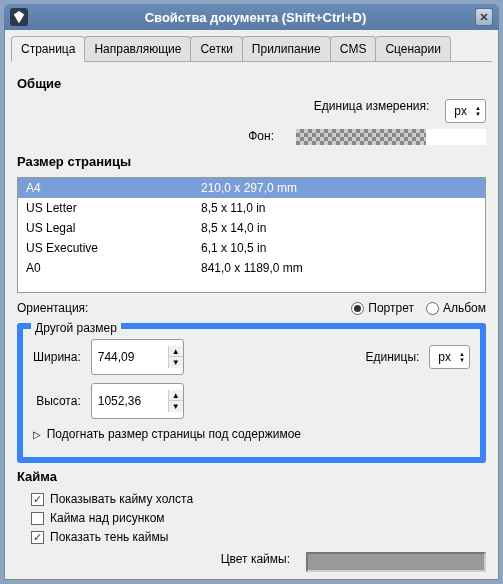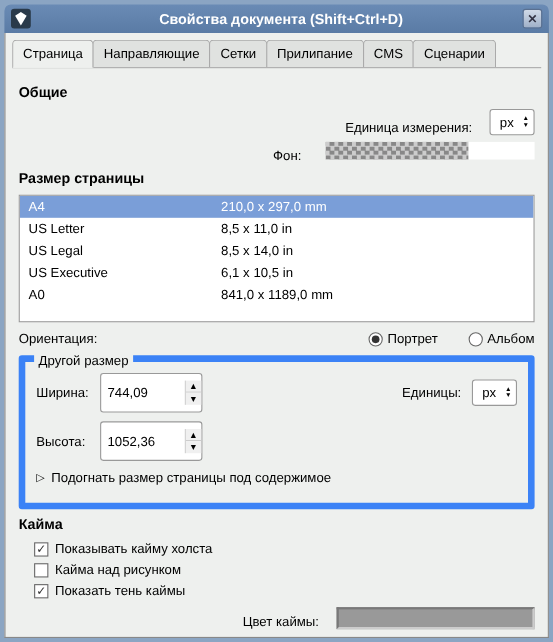--- a/index.html
+++ b/index.html
@@ -9,46 +9,46 @@
 .titlebar-icon { width: 18px; height: 18px; background: #2a3a4a; border-radius: 3px; margin-right: 8px; display: flex; align-items: center; justify-content: center; }
 .titlebar-icon svg { width: 14px; height: 14px; }
 .titlebar-title { flex: 1; text-align: center; }
 .titlebar-close { width: 18px; height: 18px; background: linear-gradient(#d0dae8, #a0b0c8); border-radius: 3px; border: 1px solid #5a7090; display: flex; align-items: center; justify-content: center; }
 .content { background: #eef0ee; border: 1px solid #888; border-top: none; padding: 6px; height: 550px; }
 .tabs { display: flex; border-bottom: 1px solid #aaa; }
 .tab { padding: 5px 9px; background: #e0e2e0; border: 1px solid #aaa; border-bottom: none; margin-right: -1px; border-radius: 4px 4px 0 0; cursor: pointer; font-size: 12px; }
 .tab.active { background: #eef0ee; border-bottom: 1px solid #eef0ee; margin-bottom: -1px; z-index: 1; position: relative; }
 .tabpanel { padding: 8px 6px; }
 .section-title { font-weight: bold; margin: 6px 0 8px 0; font-size: 13px; }
-.row { display: flex; align-items: flex-end; margin: 6px 0; }
+.row { display: flex; align-items: flex-start; margin: 6px 0; }
 .row-right { justify-content: flex-end; gap: 8px; }
 .label { margin-right: 8px; }
 .spin { display: flex; align-items: center; border: 1px solid #999; background: white; height: 36px; border-radius: 3px; }
 .spin input { border: none; padding: 2px 6px; width: 76px; background: transparent; font-size: 12px; outline: none; }
 .spin-btns { display: flex; flex-direction: column; border-left: 1px solid #ccc; }
 .spin-btn { width: 14px; height: 11px; display: flex; align-items: center; justify-content: center; font-size: 8px; cursor: pointer; background: #f0f0f0; }
 .spin-btn:first-child { border-bottom: 1px solid #ccc; }
 .select { display: flex; align-items: center; border: 1px solid #999; background: white; height: 24px; padding: 0 4px 0 8px; border-radius: 3px; cursor: pointer; gap: 8px; }
 .select-arr { display: flex; flex-direction: column; gap: 1px; }
 .select-arr span { font-size: 6px; line-height: 5px; }
 .checker { display: inline-block; width: 130px; height: 16px; background-image: repeating-conic-gradient(#888 0% 25%, #ccc 0% 50%); background-size: 8px 8px; margin-left: 6px; }
 .whitepart { display: inline-block; width: 60px; height: 16px; background: white; }
 .listbox { border: 1px solid #999; background: white; height: 116px; overflow: hidden; margin: 4px 0; }
 .listrow { display: flex; padding: 3px 8px; font-size: 12px; cursor: pointer; }
 .listrow.selected { background: #7a9ed8; color: white; }
 .listrow .col1 { width: 175px; }
 .listrow .col2 { flex: 1; }
-.radio-row { display: flex; align-items: center; gap: 16px; margin: 8px 0; }
+.radio-row { display: flex; align-items: center; margin: 8px 0; }
 .radio-group { display: flex; align-items: center; gap: 4px; margin-left: auto; }
 .radio { width: 13px; height: 13px; border: 1px solid #666; border-radius: 50%; background: white; display: inline-flex; align-items: center; justify-content: center; cursor: pointer; }
 .radio.checked::after { content: ''; width: 7px; height: 7px; background: #333; border-radius: 50%; }
 .fieldset { border: 6px solid #3b82f6; border-radius: 3px; padding: 10px 10px 16px 10px; margin: 6px 0; position: relative; }
 .fieldset-legend { position: absolute; top: -8px; left: 8px; background: #eef0ee; padding: 0 4px; font-size: 12px; }
 .grid2 { display: grid; grid-template-columns: auto auto 1fr auto auto; gap: 8px 10px; align-items: center; }
-.grid2 .lbl { text-align: left; }
+.grid2 .lbl { text-align: right; }
 .expander { display: flex; align-items: center; gap: 6px; margin-top: 8px; cursor: pointer; }
 .expander .tri { font-size: 10px; }
 .checkbox { width: 13px; height: 13px; border: 1px solid #666; background: white; display: inline-flex; align-items: center; justify-content: center; cursor: pointer; margin-right: 6px; flex-shrink: 0; }
 .checkbox.checked::after { content: '✓'; font-size: 11px; color: #333; }
 .chk-row { display: flex; align-items: center; margin: 5px 0 5px 14px; }
 .colorbtn { width: 180px; height: 20px; background: #999; border: 2px inset #ccc; margin-left: 8px; cursor: pointer; }
 </style>
 </head>
 <body>
 

